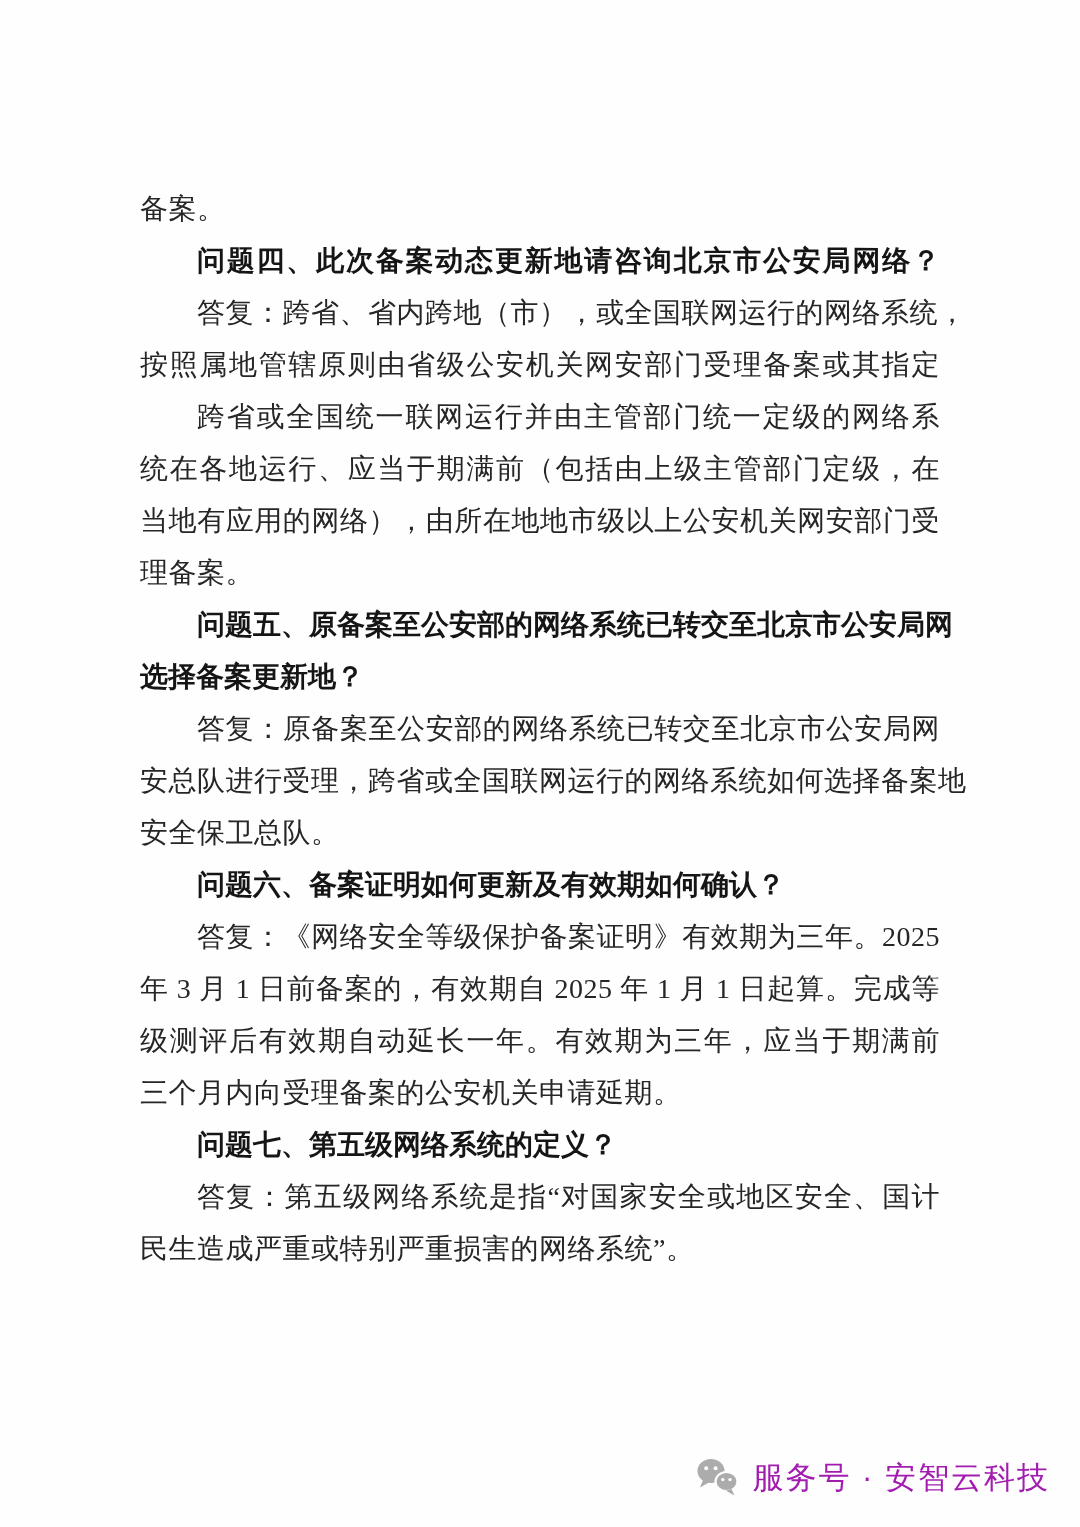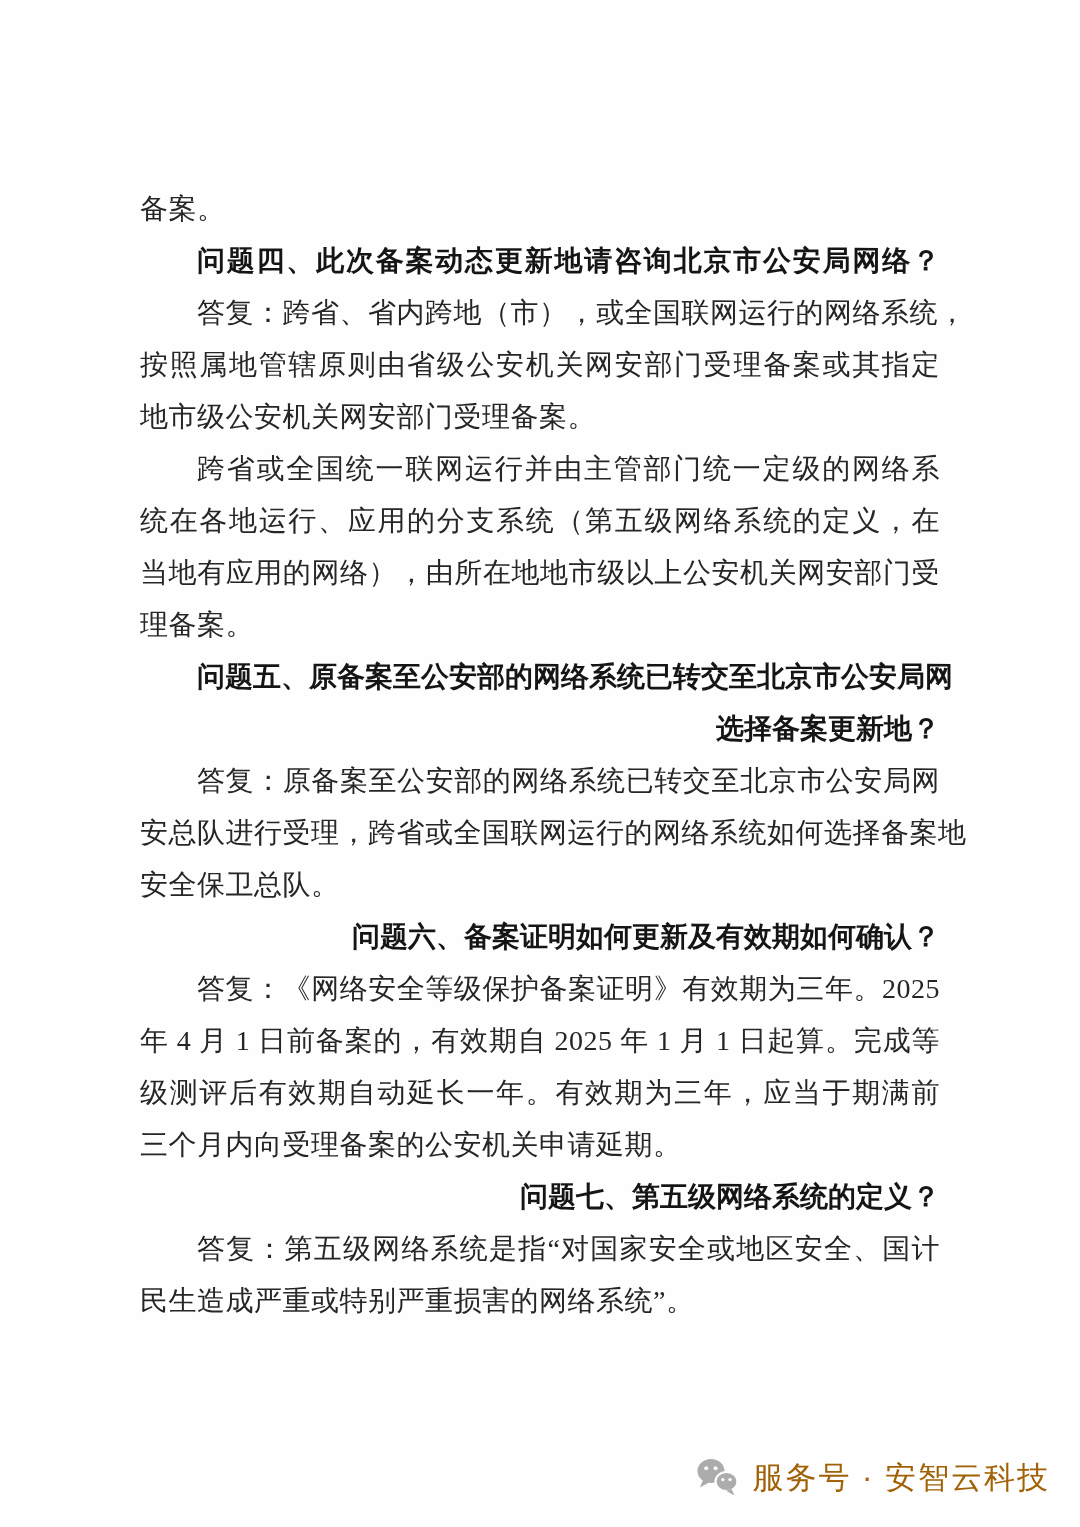--- a/index.html
+++ b/index.html
@@ -35,59 +35,57 @@
     text-justify: inter-character;
   }
   
   .in { padding-left: 57px; }
   
   .hd {
     font-family: "Liberation Sans", sans-serif;
     font-weight: 700;
     color: #151515;
     letter-spacing: 0px;
-    text-align: right;
   }
   .footer {
     position: absolute;
     right: 30px; top: 1452px;
     height: 52px;
     display: flex;
     align-items: center;
     gap: 12px;
-    color: #a16207;
+    color: #a21caf;
     font-family: "Liberation Sans", sans-serif;
     font-size: 31px;
     letter-spacing: 2px;
   }
   .wicon { width: 44px; height: 42px; flex: 0 0 auto; }
 </style>
 </head>
 <body>
 
 <div class="page">
 
   <div class="doc">
     <div class="line">备案。</div>
     <div class="line hd in jf">问题四、此次备案动态更新地请咨询北京市公安局网络？</div>
     <div class="line in jf">答复：跨省、省内跨地（市），或全国联网运行的网络系统，</div>
     <div class="line jf">按照属地管辖原则由省级公安机关网安部门受理备案或其指定</div>
-    <div class="line">地市级公安机关网安部门受理备案。</div>
     <div class="line in jf">跨省或全国统一联网运行并由主管部门统一定级的网络系</div>
-    <div class="line jf">统在各地运行、应用的分支系统（第五级网络系统的定义，在</div>
+    <div class="line jf">统在各地运行、应当于期满前（包括由上级主管部门定级，在</div>
     <div class="line jf">当地有应用的网络），由所在地地市级以上公安机关网安部门受</div>
     <div class="line">理备案。</div>
     <div class="line hd in jf">问题五、原备案至公安部的网络系统已转交至北京市公安局网</div>
     <div class="line hd">选择备案更新地？</div>
     <div class="line in jf">答复：原备案至公安部的网络系统已转交至北京市公安局网</div>
     <div class="line jf">安总队进行受理，跨省或全国联网运行的网络系统如何选择备案地</div>
     <div class="line">安全保卫总队。</div>
     <div class="line hd in">问题六、备案证明如何更新及有效期如何确认？</div>
     <div class="line in jf">答复：《网络安全等级保护备案证明》有效期为三年。2025</div>
-    <div class="line jf">年 4 月 1 日前备案的，有效期自 2025 年 1 月 1 日起算。完成等</div>
+    <div class="line jf">年 3 月 1 日前备案的，有效期自 2025 年 1 月 1 日起算。完成等</div>
     <div class="line jf">级测评后有效期自动延长一年。有效期为三年，应当于期满前</div>
     <div class="line">三个月内向受理备案的公安机关申请延期。</div>
     <div class="line hd in">问题七、第五级网络系统的定义？</div>
     <div class="line in jf">答复：第五级网络系统是指“对国家安全或地区安全、国计</div>
     <div class="line">民生造成严重或特别严重损害的网络系统”。</div>
   </div>
 
   <div class="footer">
     <svg class="wicon" viewBox="0 0 44 42" aria-hidden="true">
 

